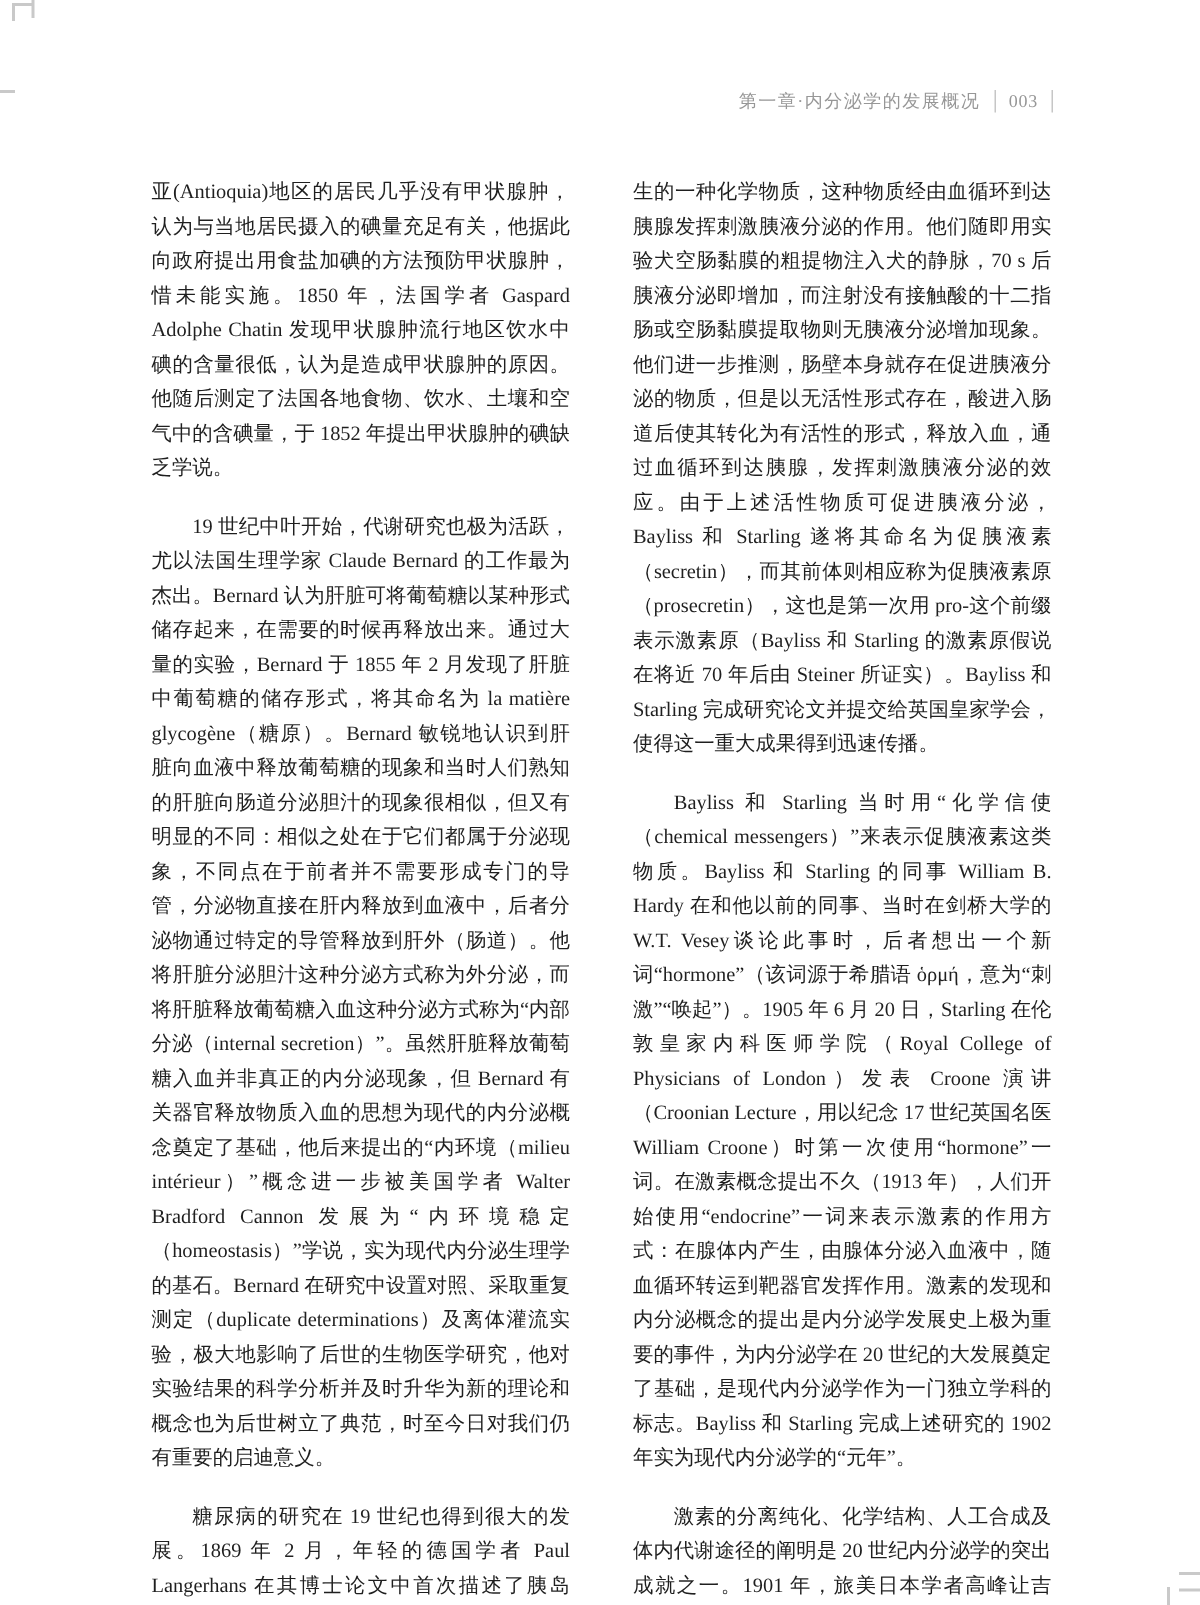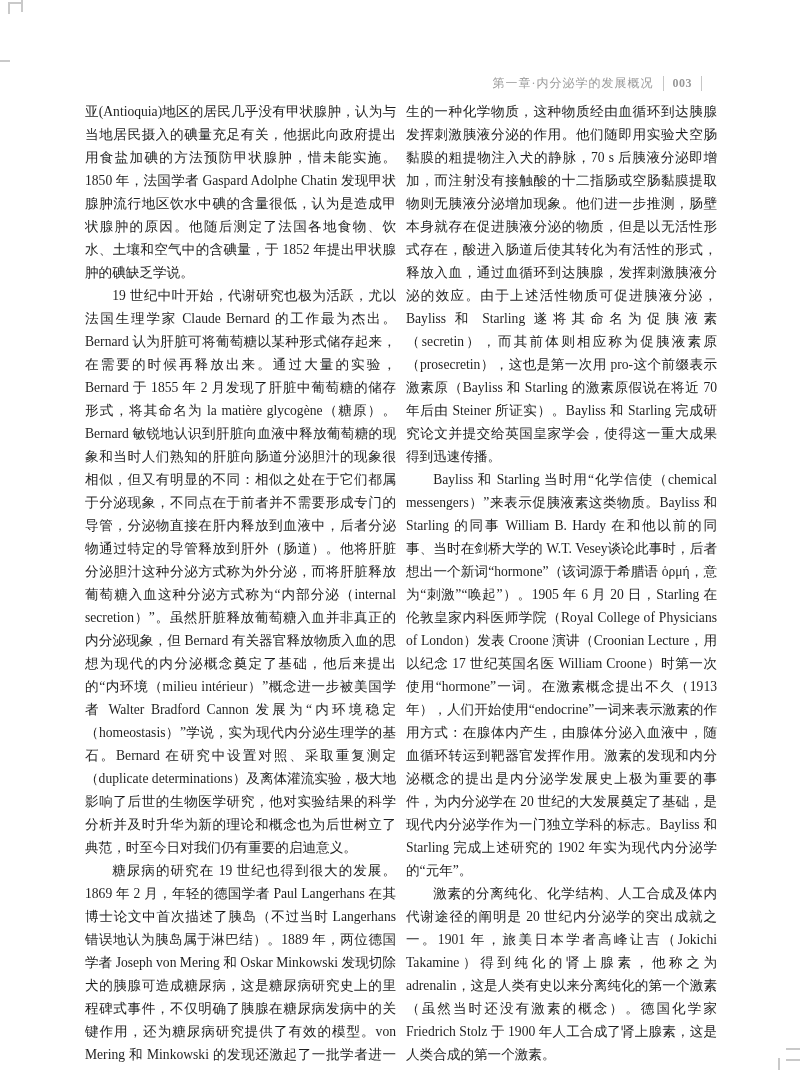--- a/index.html
+++ b/index.html
@@ -24,50 +24,50 @@
   }
   .crop-tl-v { left: 21px; top: 0; width: 2px; height: 12px; }
   .crop-tl-h { left: 0; top: 60px; width: 10px; height: 2px; }
   .crop-br-h1 { left: 786px; top: 1048px; width: 14px; height: 2px; }
   .crop-br-v { left: 778px; top: 1058px; width: 2px; height: 12px; }
   .crop-br-h2 { left: 786px; top: 1059px; width: 14px; height: 2px; }
 
   
   .running-head {
     position: absolute;
-    top: 75px;
+    top: 59px;
     right: 98px;
     display: flex;
     align-items: center;
     gap: 9px;
     font-size: 12px;
     letter-spacing: 1px;
     color: #979797;
     justify-content: flex-end;
   }
   .running-head .vbar {
     width: 1px;
     height: 15px;
     background: #c6c6c6;
   }
-  .running-head .pagenum { letter-spacing: 0.5px; font-weight: bold; }
+  .running-head .pagenum { letter-spacing: 0.5px; }
 
   
   .col {
     position: absolute;
     top: 100px;
     width: 311px;
     font-size: 13.6px;
     line-height: 23px;
     color: #1f1f1f;
     text-align: justify;
   }
   .col-left  { left: 85px;  }
   .col-right { left: 406px; }
-  .col p { margin: 0; text-indent: 2em; }
+  .col p { margin: 16px; text-indent: 2em; }
   .col p.no-indent { text-indent: 0; }
 </style>
 </head>
 <body>
 
 <div class="page">
 
   <div class="crop-tl-corner"></div>
   <div class="crop crop-tl-v"></div>
   <div class="crop crop-tl-h"></div>

